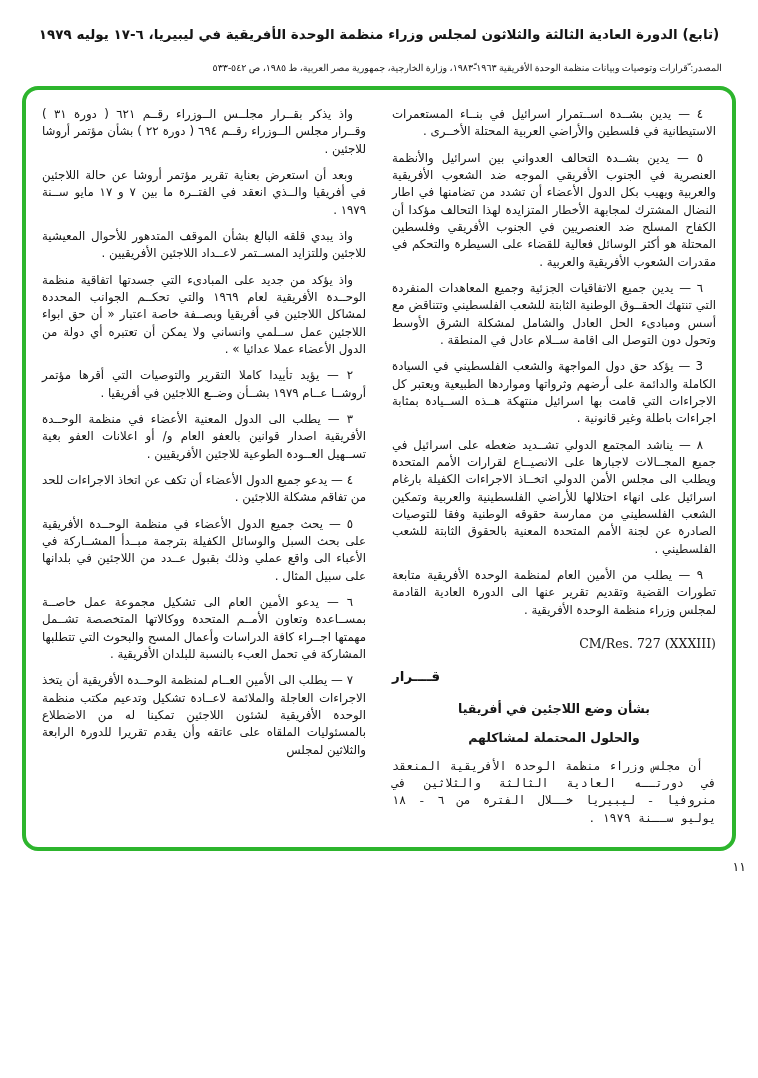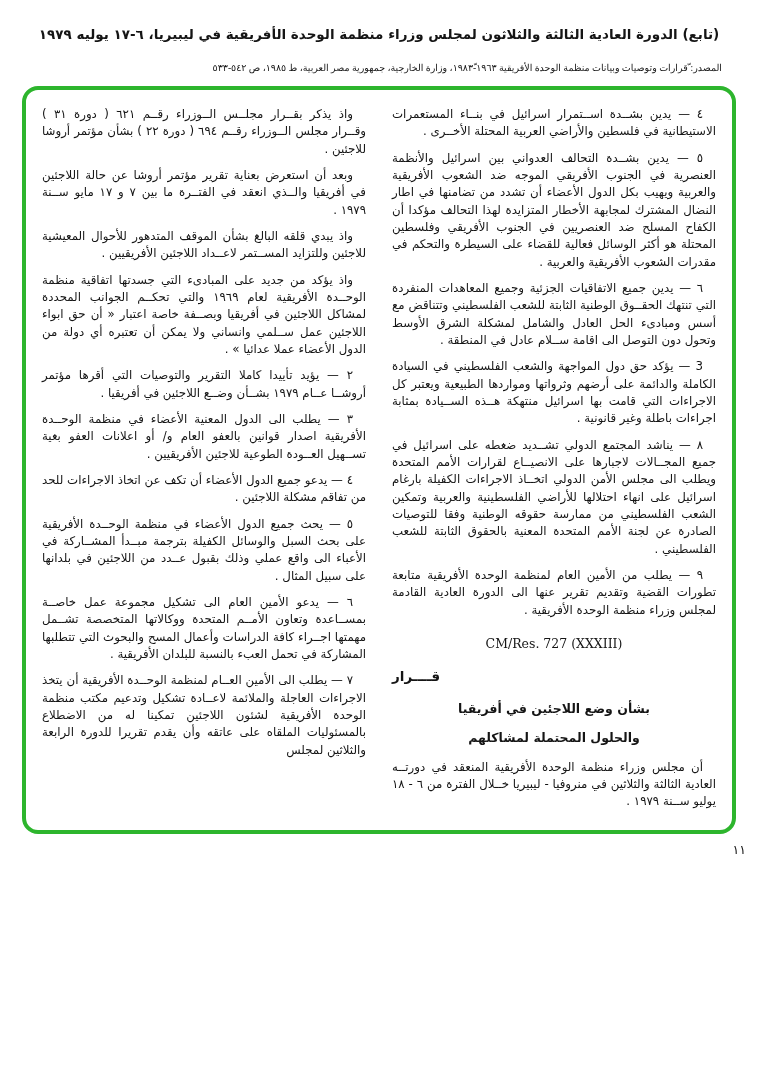--- a/index.html
+++ b/index.html
@@ -23,28 +23,28 @@
     border-radius: 16px;
     padding: 16px 16px 10px;
     background: #fff;
   }
 
   .columns { display: flex; direction: rtl; gap: 26px; }
   .col { flex: 1 1 0; font-size: 11.8px; line-height: 1.47; text-align: justify; direction: rtl; }
   .col p { margin-bottom: 9px; text-indent: 13px; }
 
   .cm-ref {
-    direction: ltr; text-align: center;
+    direction: ltr; text-align: right;
     font-family: "DejaVu Serif", serif;
     font-size: 12.5px;
     margin: 16px 0 14px;
   }
   .res-title { text-align: left; font-weight: bold; font-size: 13.5px; margin: 6px 0 13px; letter-spacing: 1px; }
   .res-sub   { text-align: center; font-weight: bold; font-size: 12.5px; margin-bottom: 11px; }
-  .res-intro { margin-top: 4px; }
+  .res-intro { margin-top: 4px; font-family: Liberation Mono, monospace; }
 
   .page-footer { margin-top: 8px; font-size: 12.5px; letter-spacing: 3px; }
 </style>
 </head>
 <body>
 
 <div class="page">
 
   <header class="doc-header">
     <div class="doc-title">(تابع) الدورة العادية الثالثة والثلاثون لمجلس وزراء منظمة الوحدة الأفريقية في ليبيريا، ٦-١٧ يوليه ١٩٧٩</div>

